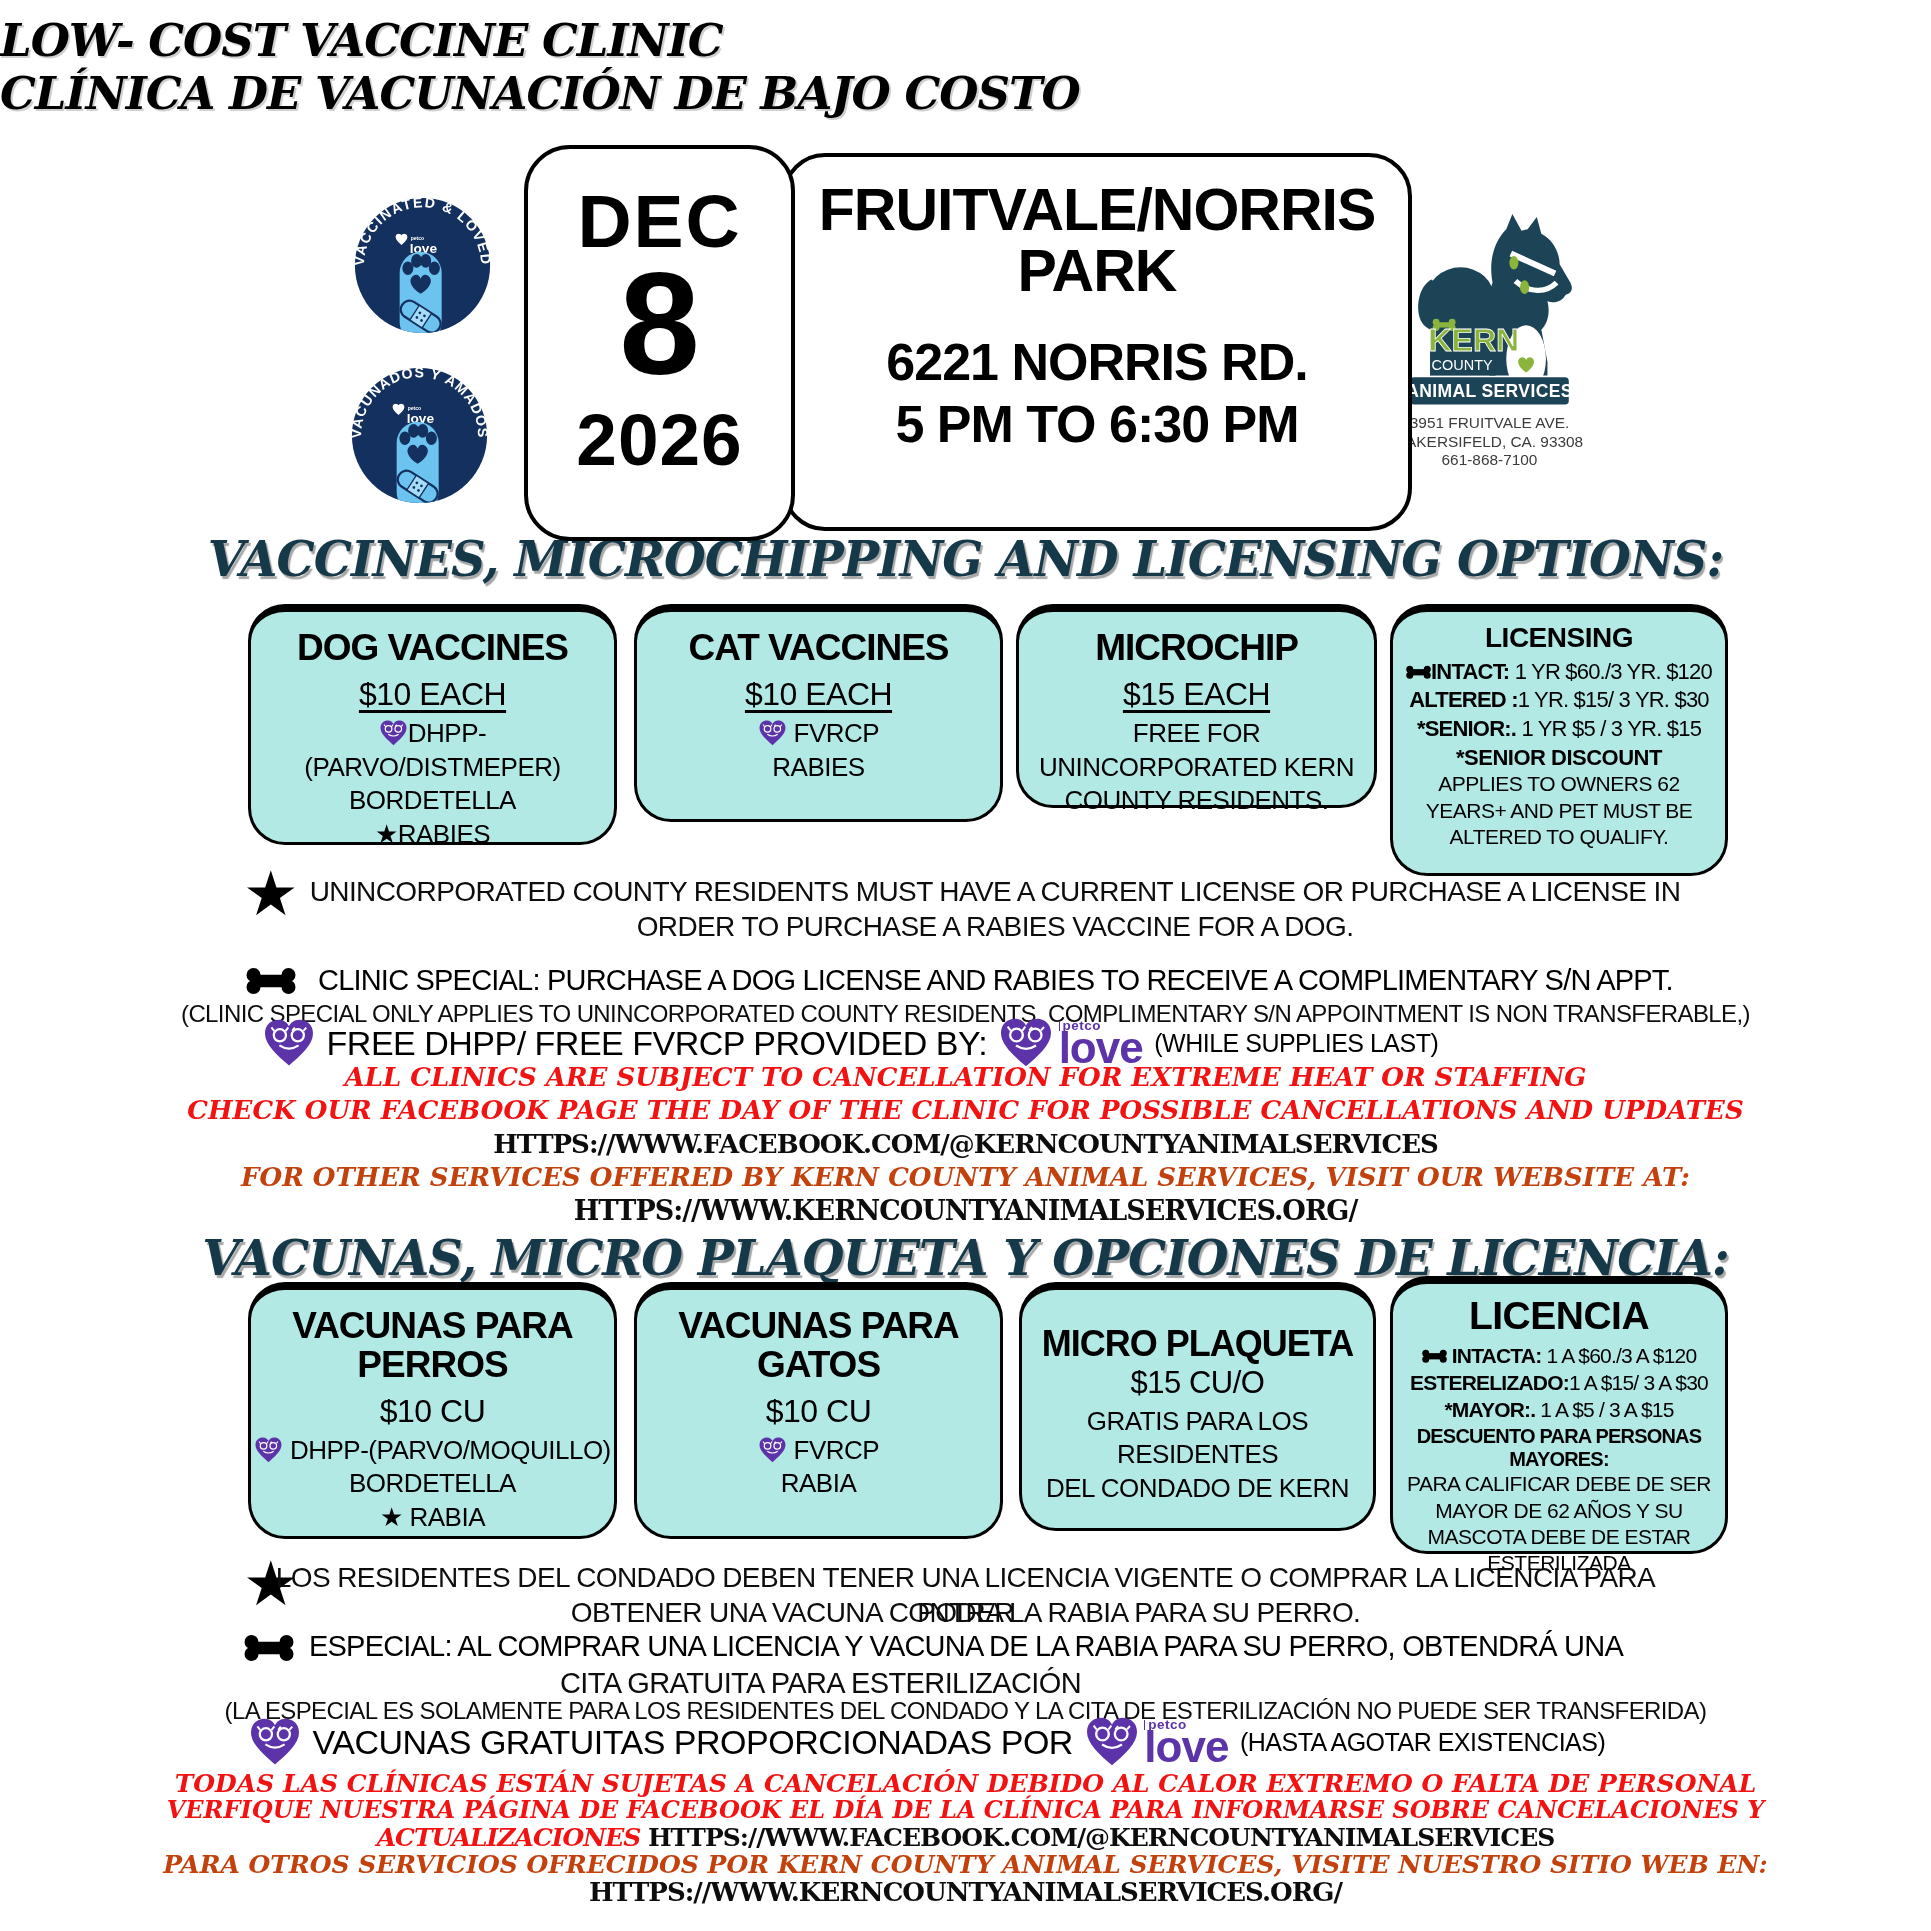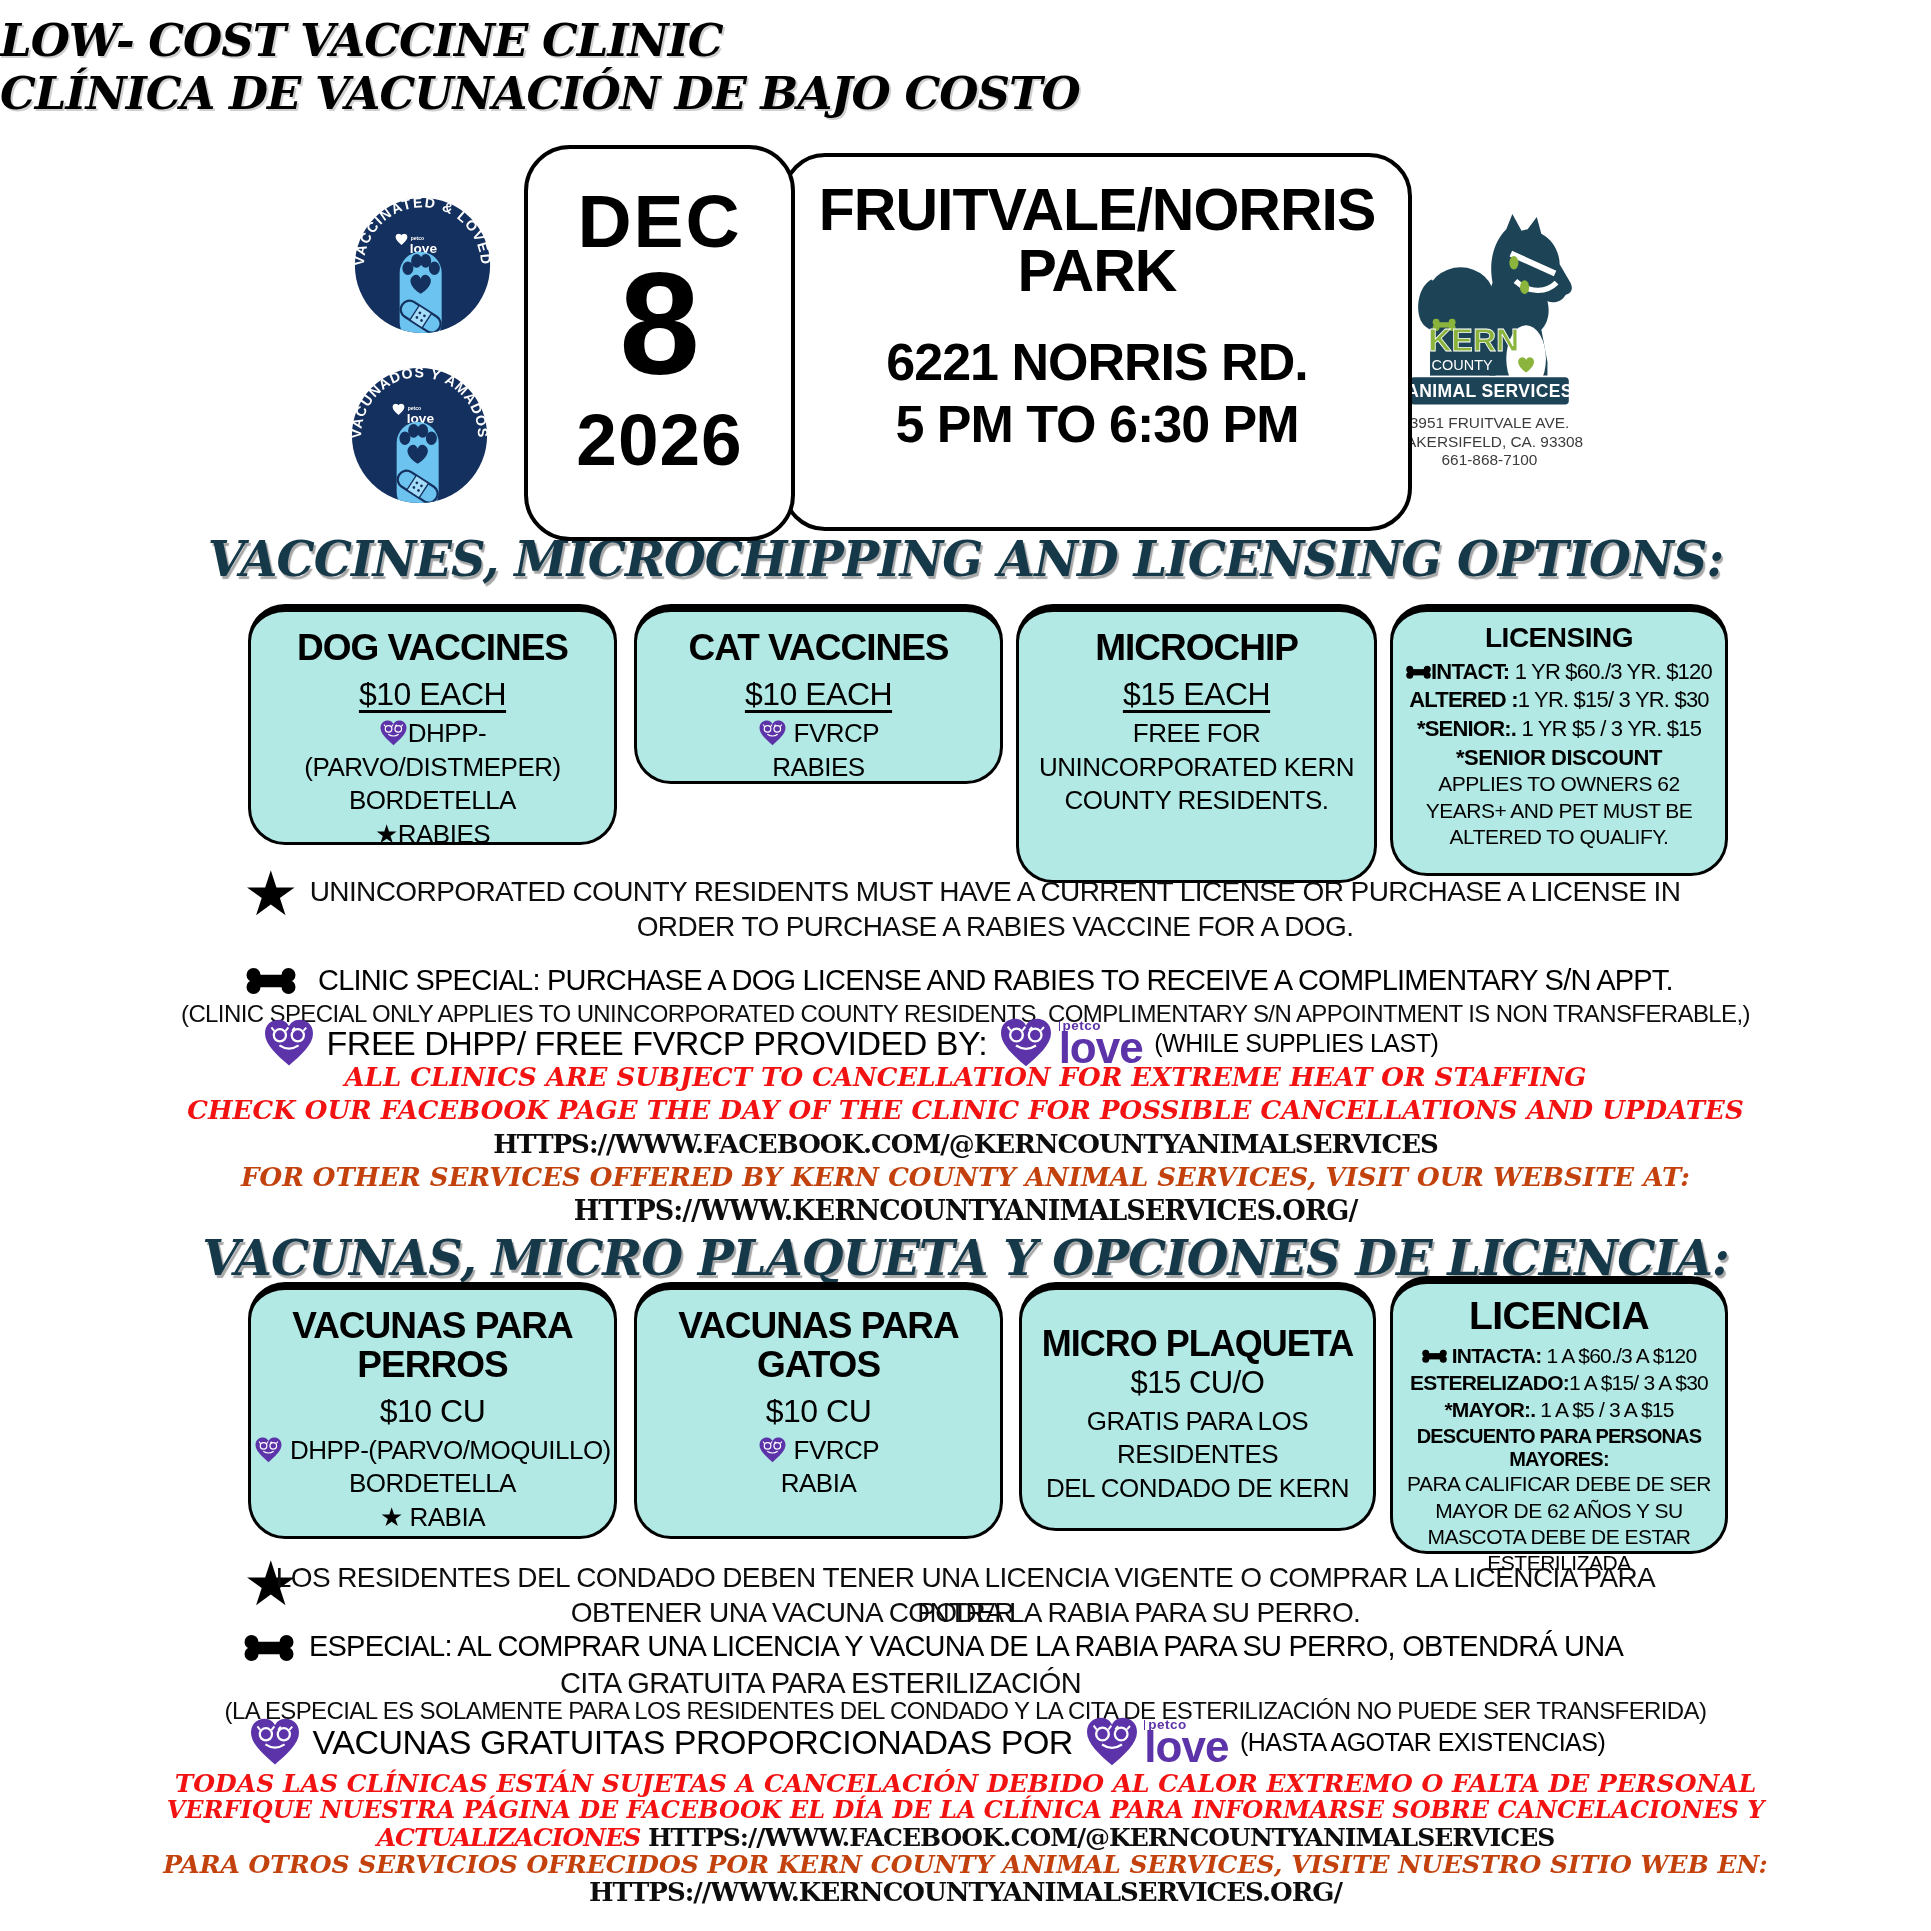--- a/index.html
+++ b/index.html
@@ -247,32 +247,32 @@
     <div class="price u">$10 EACH</div>
     <div class="clines">
       <div class="cline"><svg class="heart-inline" width="29" height="26" viewBox="0 0 30 27">
             <use href="#sym-heart"></use>
           </svg><span>DHPP-(PARVO/DISTMEPER)</span></div>
       <div class="cline">BORDETELLA</div>
       <div class="cline"><span class="star-inline">★</span><span>RABIES</span></div>
     </div>
   </div>
 
-  <div class="card" style="left:634px;top:604px;width:369px;height:180px;text-align:center;">
+  <div class="card" style="left:634px;top:604px;width:369px;height:218px;text-align:center;">
     <div class="card-title">CAT VACCINES</div>
     <div class="price u">$10 EACH</div>
     <div class="clines">
       <div class="cline"><svg class="heart-inline" width="29" height="26" viewBox="0 0 30 27">
             <use href="#sym-heart"></use>
           </svg> <span>FVRCP</span></div>
       <div class="cline">RABIES</div>
     </div>
   </div>
 
-  <div class="card" style="left:1016px;top:604px;width:361px;height:279px;">
+  <div class="card" style="left:1016px;top:604px;width:361px;height:204px;">
     <div class="card-title">MICROCHIP</div>
     <div class="price u">$15 EACH</div>
     <div class="clines">
       <div class="cline">FREE FOR</div>
       <div class="cline">UNINCORPORATED KERN</div>
       <div class="cline">COUNTY RESIDENTS.</div>
     </div>
   </div>
 
   <div class="card" style="left:1390px;top:604px;width:338px;height:272px;">

